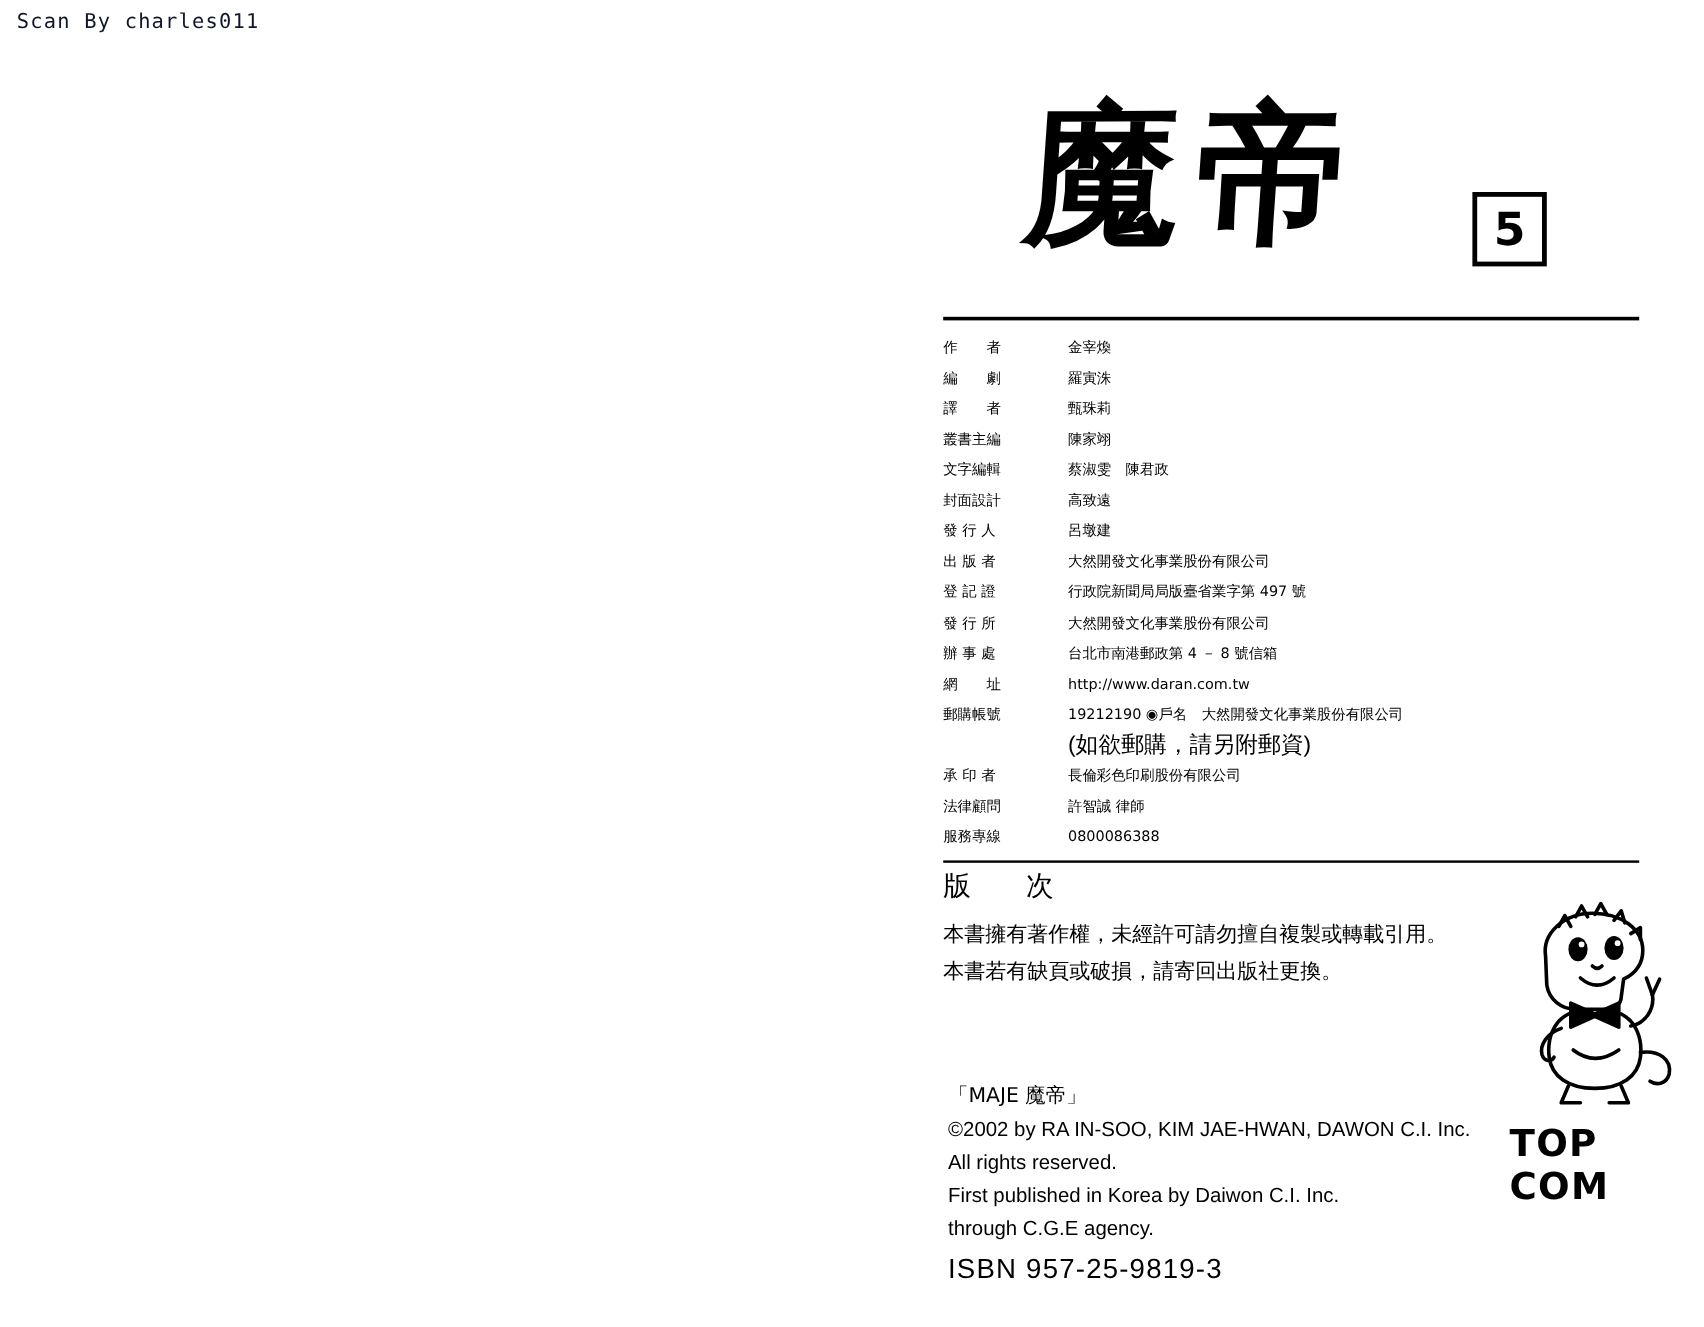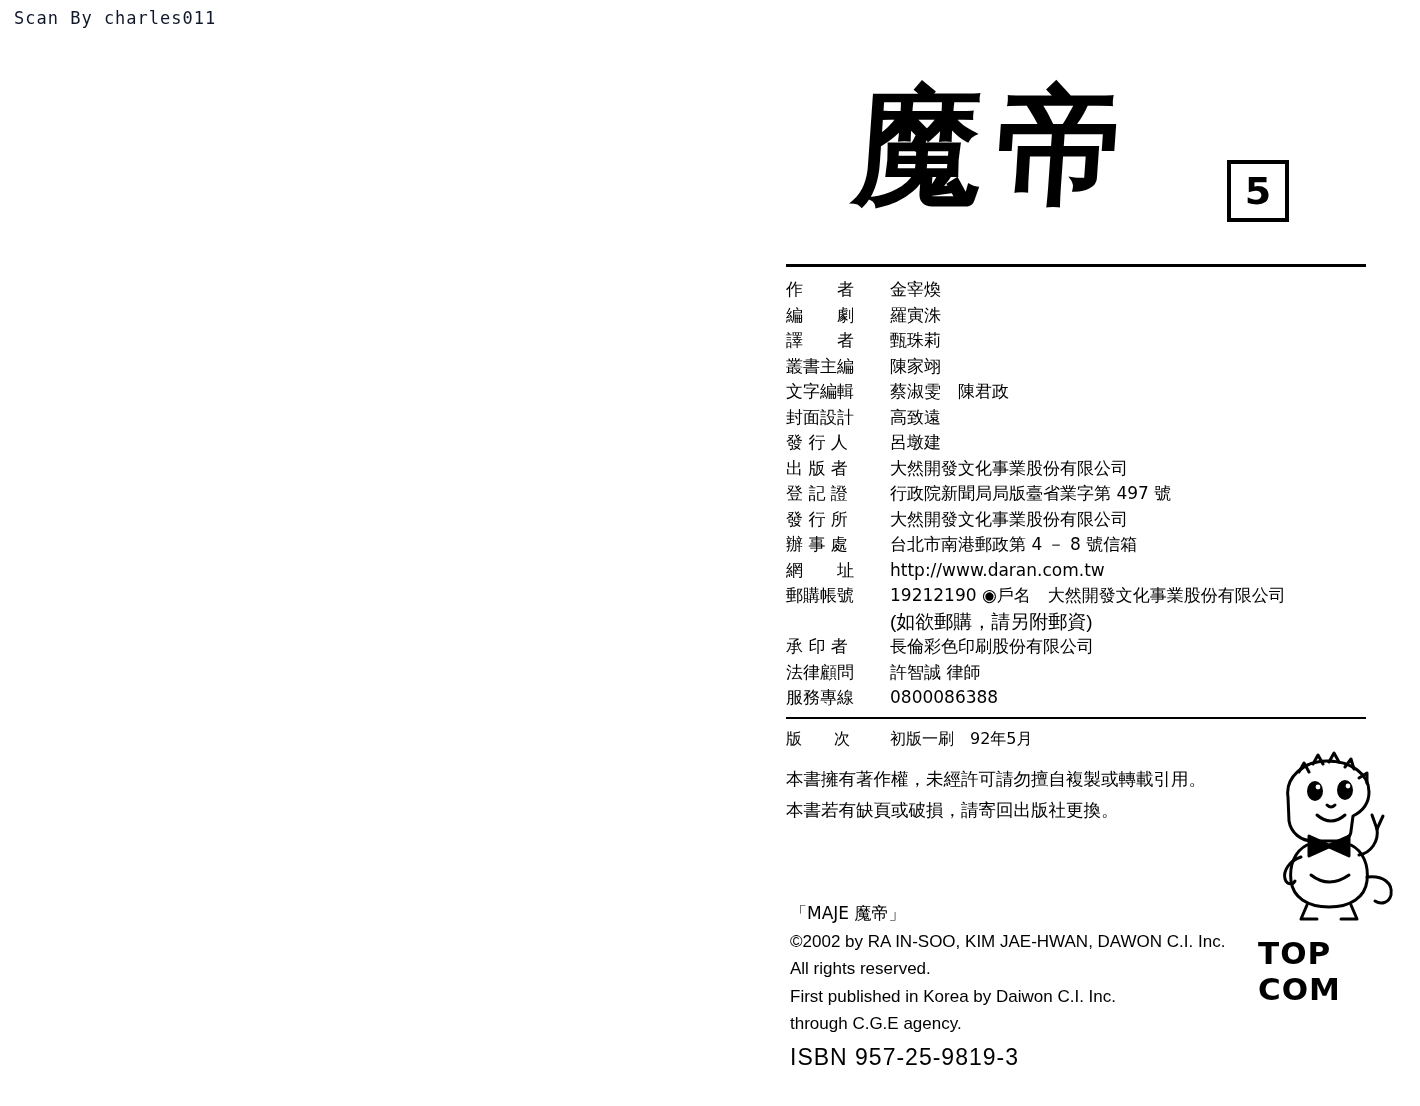--- a/index.html
+++ b/index.html
@@ -85,21 +85,21 @@
     border-top: 2px solid #000;
     height: 0;
   }
   .credits {
     padding: 10px 0 6px 0;
   }
   .credit-row {
     display: flex;
     align-items: flex-end;
     font-family: "DejaVu Sans", "Liberation Sans", sans-serif;
-    font-size: 17px;
+    font-size: 12px;
     line-height: 25.5px;
     white-space: nowrap;
   }
   .credit-label {
     width: 104px;
     flex: 0 0 104px;
     letter-spacing: 0px;
   }
   .credit-value {
     flex: 1 1 auto;
@@ -107,21 +107,21 @@
   .credit-sub {
     padding-left: 104px;
     font-family: Liberation Sans, sans-serif;
     font-size: 19px;
     line-height: 25.5px;
   }
 
   .edition {
     padding: 7px 0 4px 0;
     font-family: "DejaVu Sans", "Liberation Sans", sans-serif;
-    font-size: 16px;
+    font-size: 23px;
     line-height: 26px;
     display: flex;
   }
   .notices {
     padding-top: 8px;
     font-family: "DejaVu Sans", "Liberation Sans", sans-serif;
     font-size: 17.5px;
     line-height: 31px;
   }
 
@@ -244,21 +244,20 @@
     <div class="credit-row">
       <span class="credit-label">服務專線</span>
       <span class="credit-value">0800086388</span>
     </div>
   </div>
 
   <div class="rule-thin"></div>
 
   <div class="edition">
     <span class="credit-label">版　　次</span>
-    <span class="credit-value">初版一刷　92年5月</span>
   </div>
 
   <div class="notices">
     <div>本書擁有著作權，未經許可請勿擅自複製或轉載引用。</div>
     <div>本書若有缺頁或破損，請寄回出版社更換。</div>
   </div>
 </div>
 
 <div class="rights">
   <div class="cjk-inline">「MAJE 魔帝」</div>

